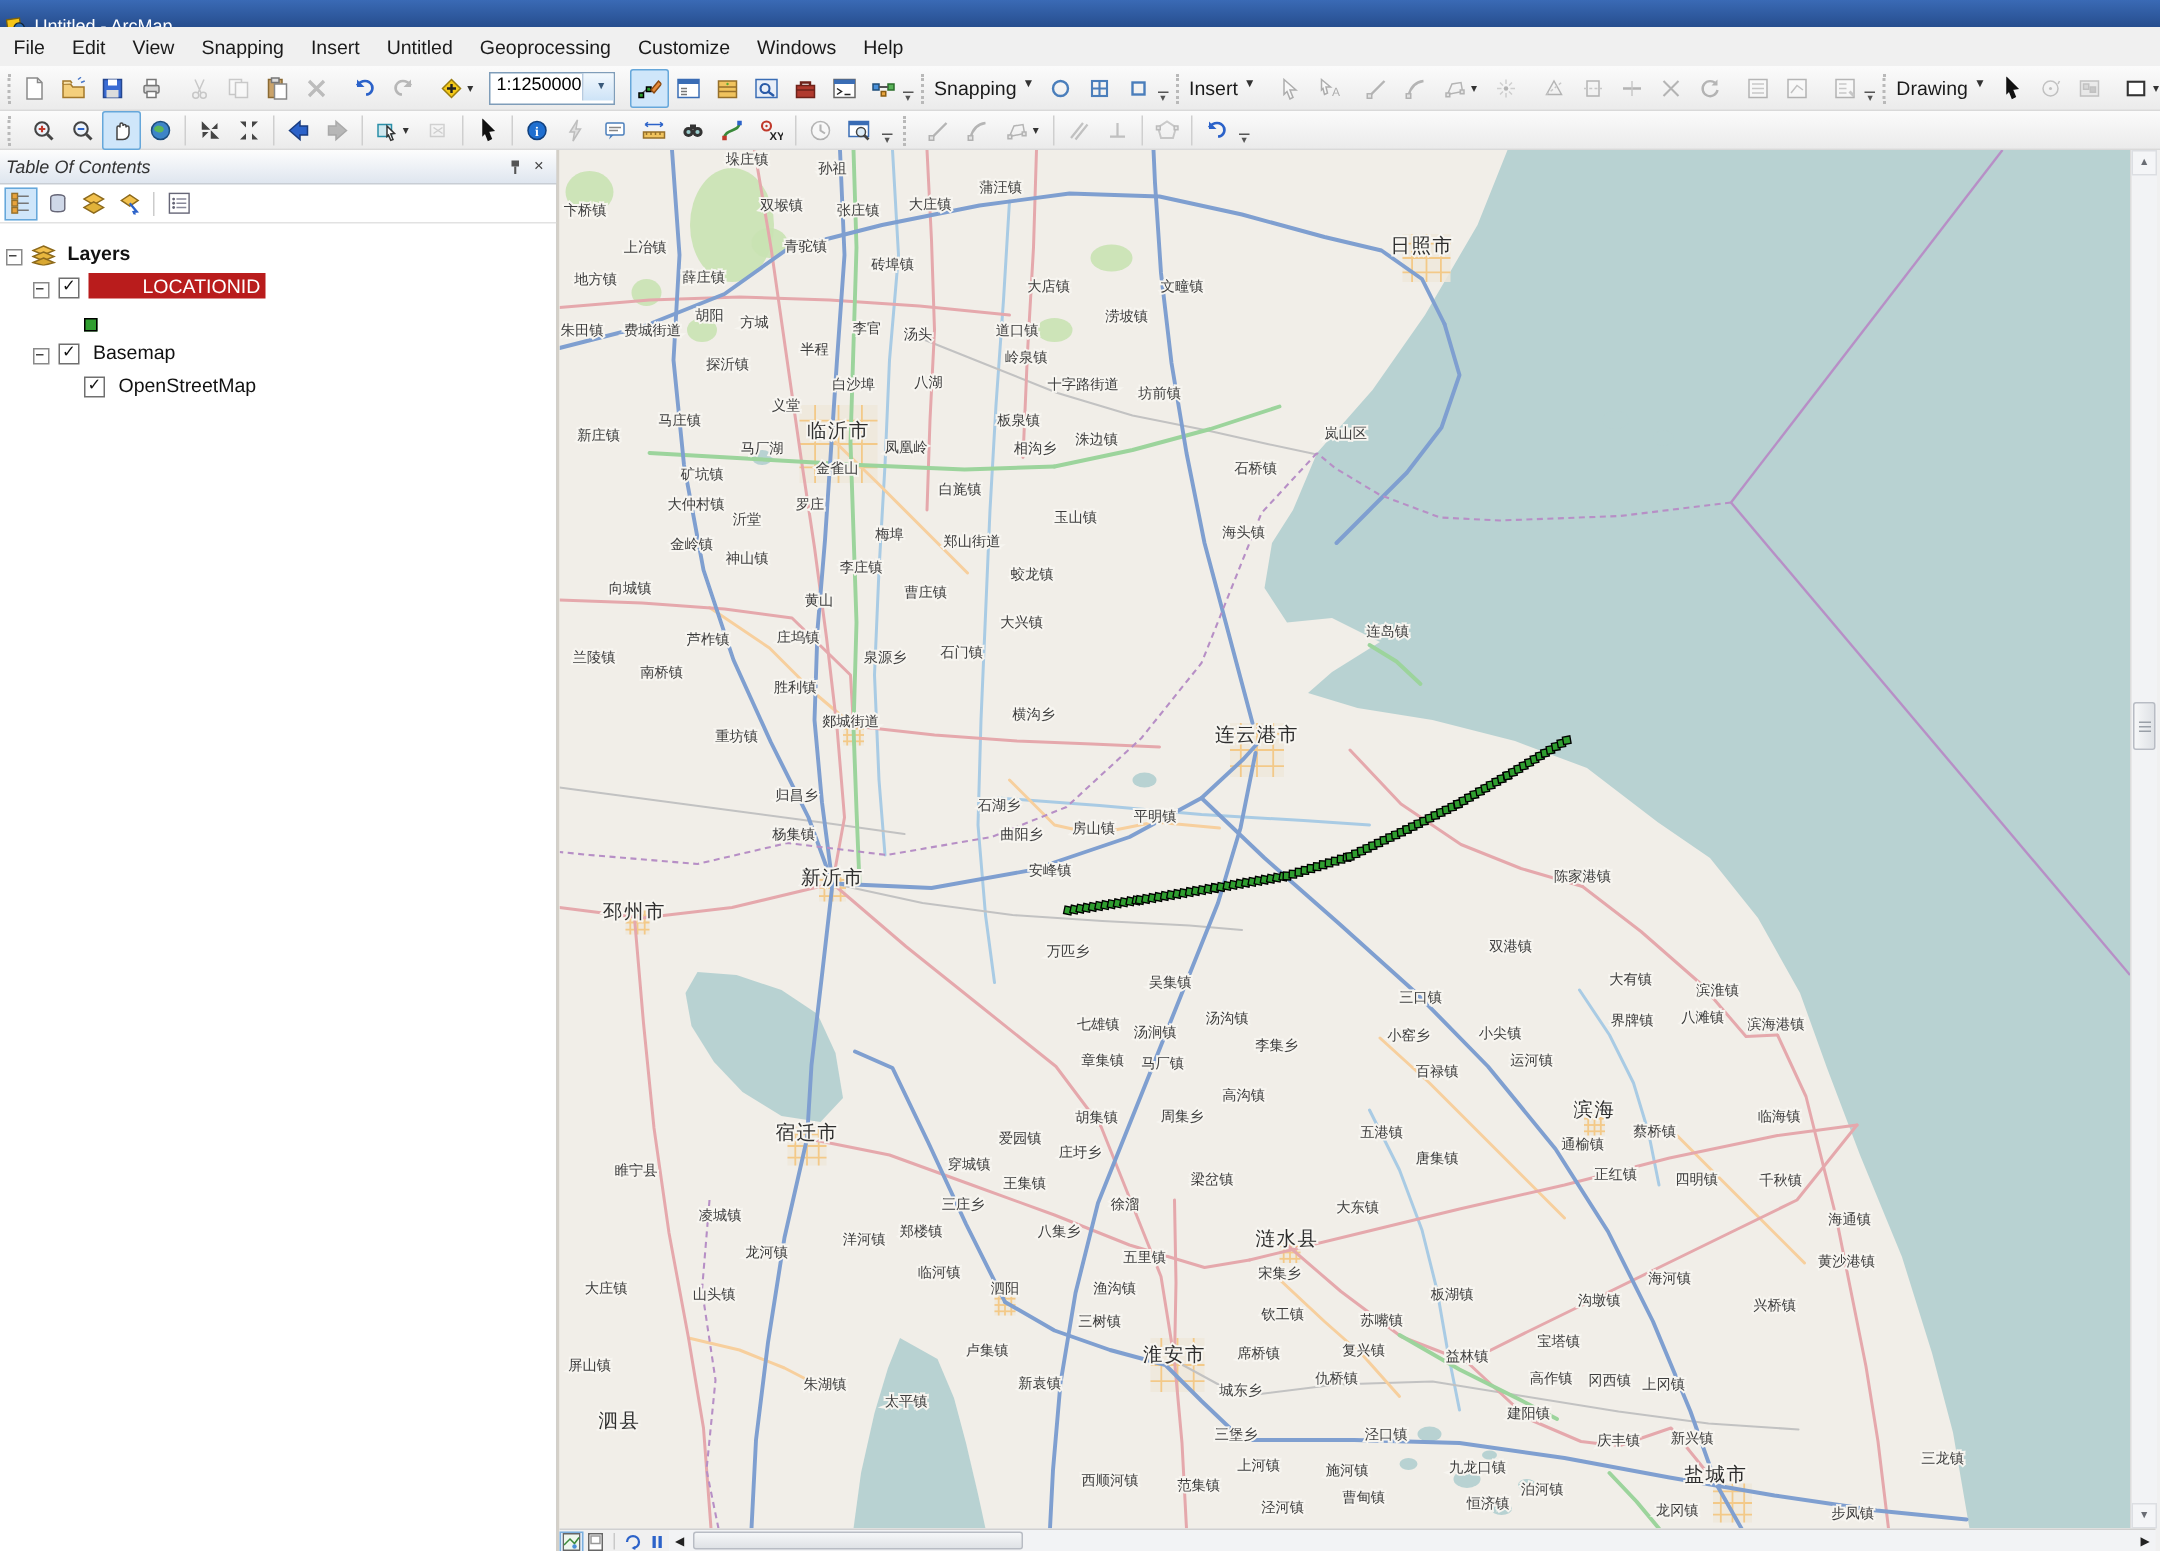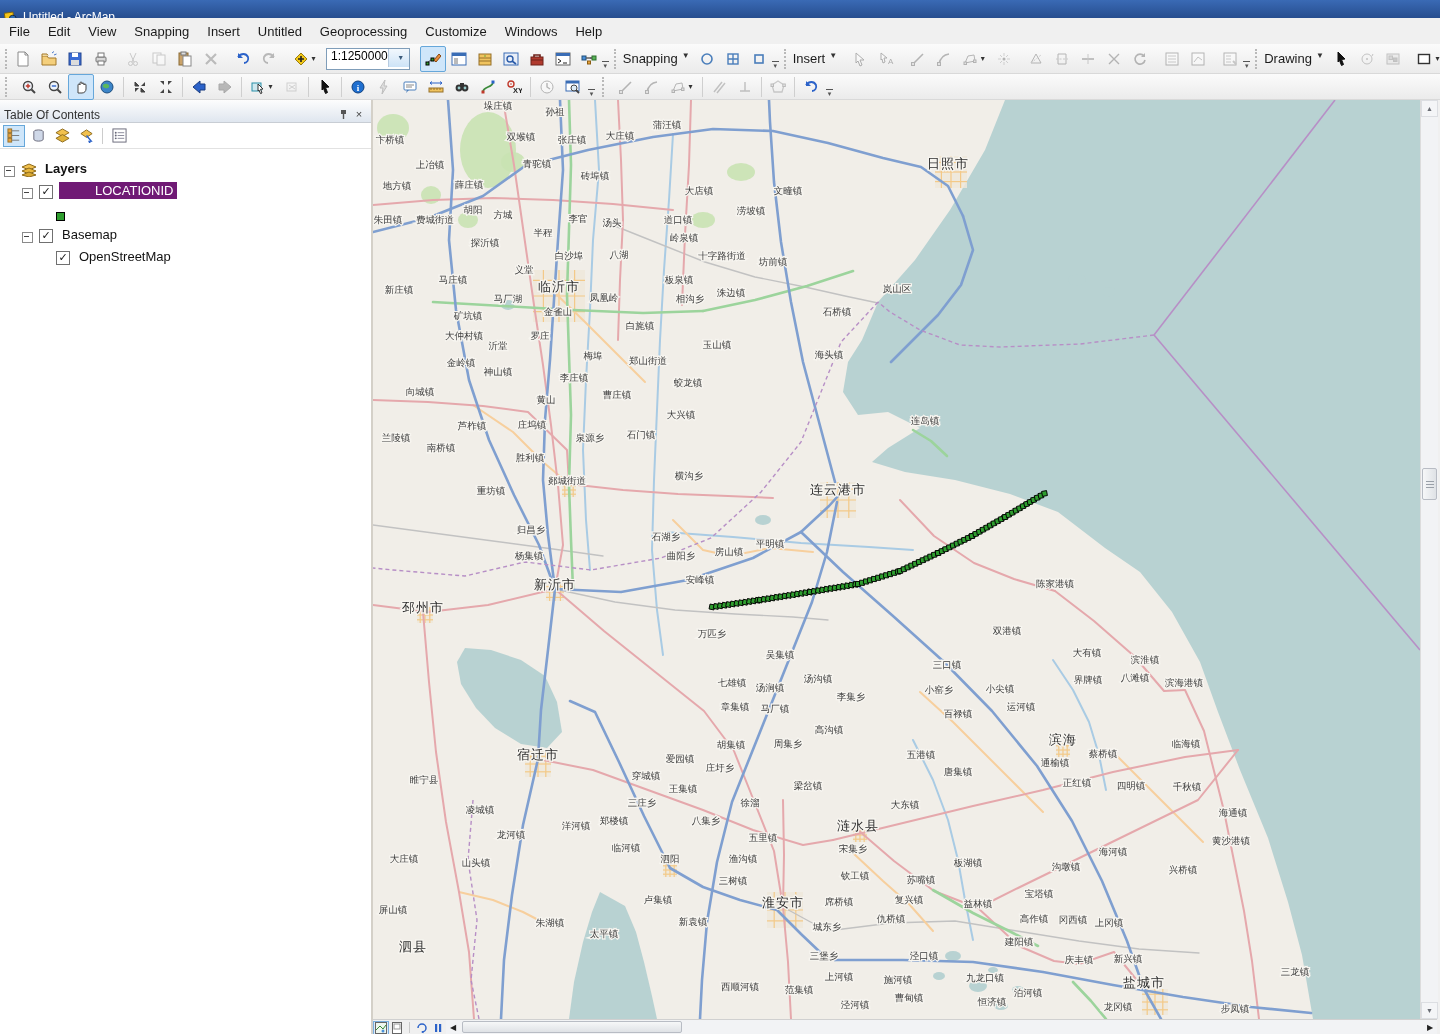--- a/index.html
+++ b/index.html
@@ -22,34 +22,34 @@
   .dd{font-size:8px;color:#333;margin-left:1px;width:8px;text-align:center;}
   .sep{width:1px;height:20px;background:#cfcfcf;margin:0 3px;}
   .tlabel{font-size:13px;color:#1a1a1a;padding:2px 4px;display:flex;align-items:flex-start;gap:3px;}
   .ovf{width:11px;height:22px;display:flex;flex-direction:column;align-items:center;justify-content:flex-end;color:#555;font-size:7px;line-height:5px;padding-bottom:3px;}
   .ovf i{font-style:normal;display:block;width:7px;border-top:1px solid #555;margin-bottom:1px;}
   .combo{width:110px;height:20px;background:#fff;border:1px solid #7f9db9;display:flex;font-size:12px;color:#000;margin:0 4px;}
   .combo span{flex:1;padding-left:4px;}
   .combo .cbtn{width:16px;height:18px;background:linear-gradient(#f2f8fd,#cde3f7);border-left:1px solid #b7cbe0;display:flex;align-items:center;justify-content:center;font-size:7px;color:#3a5a7a;}
   
   #toc{position:absolute;left:0;top:100px;width:371px;height:934px;background:#fff;border-right:1px solid #a0a0a0;}
-  #toc-header{height:22px;background:linear-gradient(#fdfdfd,#dfe6ef);border-bottom:1px solid #c8cdd4;display:flex;align-items:flex-end;font-size:12px;color:#333;padding:0 4px;}
+  #toc-header{height:22px;background:linear-gradient(#fdfdfd,#dfe6ef);border-bottom:1px solid #c8cdd4;display:flex;align-items:center;font-size:12px;color:#333;padding:0 4px;font-style:italic;}
   #toc-header .t{flex:1;}
   .toc-hbtn{width:16px;height:16px;display:flex;align-items:center;justify-content:center;color:#444;font-size:11px;}
   #toc-toolbar{height:25px;border-bottom:1px solid #e2e2e2;display:flex;align-items:center;padding-left:3px;gap:2px;}
   .toc-tbtn{width:20px;height:20px;display:flex;align-items:center;justify-content:center;border:1px solid transparent;}
   .toc-tbtn.hl{background:#cfe6fa;border-color:#66a7da;}
   .toc-tbtn svg{width:15px;height:15px;}
   #toc-tree{font-size:13px;color:#111;padding-top:6px;}
   .trow{display:flex;align-items:flex-end;height:22px;}
   .expander{width:9px;height:9px;border:1px solid #8a8a8a;background:#fff;position:relative;margin-right:6px;flex:none;}
   .expander:before{content:"";position:absolute;left:1px;top:3px;width:5px;height:1px;background:#444;}
   .cb{width:12px;height:12px;border:1px solid #707070;background:#fff;font-size:11px;line-height:11px;text-align:center;color:#111;margin-right:6px;flex:none;}
   .lyr-name{padding:1px 3px;}
-  .lyr-name.sel{background:#701a75;color:#fff;padding-left:36px;}
+  .lyr-name.sel{background:#b91c1c;color:#fff;padding-left:36px;}
   .bold{font-weight:bold;}
   .pt-symbol{width:7px;height:7px;background:#2f9e2f;border:1px solid #000;}
   
   #splitter{position:absolute;left:371px;top:100px;width:2px;height:934px;background:#d4d0c8;}
   
   #map{position:absolute;left:373px;top:100px;width:1047px;height:919px;background:#f1eee8;overflow:hidden;}
   
   #vscroll{position:absolute;left:1420px;top:100px;width:17px;height:919px;background:#f2f3f5;border-left:1px solid #dcdcdc;}
   .sb-btn{position:absolute;left:0;width:17px;height:17px;background:#f4f5f7;border:1px solid #dcdee2;box-sizing:border-box;color:#6a6d74;font-size:7px;display:flex;align-items:center;justify-content:center;}
   #vthumb{position:absolute;left:1px;width:15px;height:32px;background:linear-gradient(90deg,#f6f7f8,#dfe2e6);border:1px solid #b8bcc4;border-radius:2px;box-sizing:border-box;display:flex;flex-direction:column;align-items:center;justify-content:center;gap:2px;}

